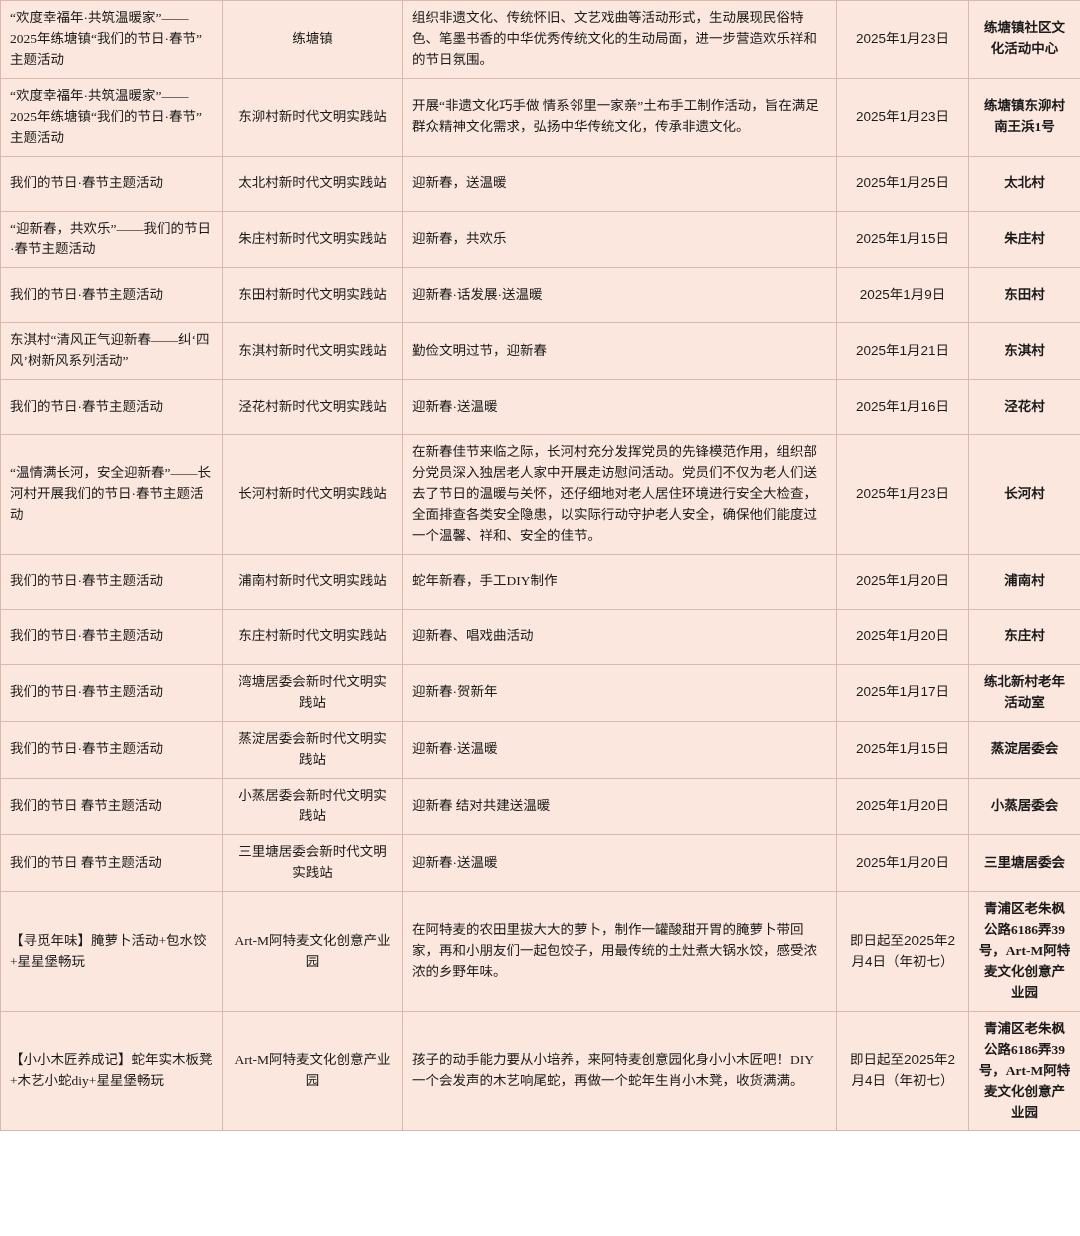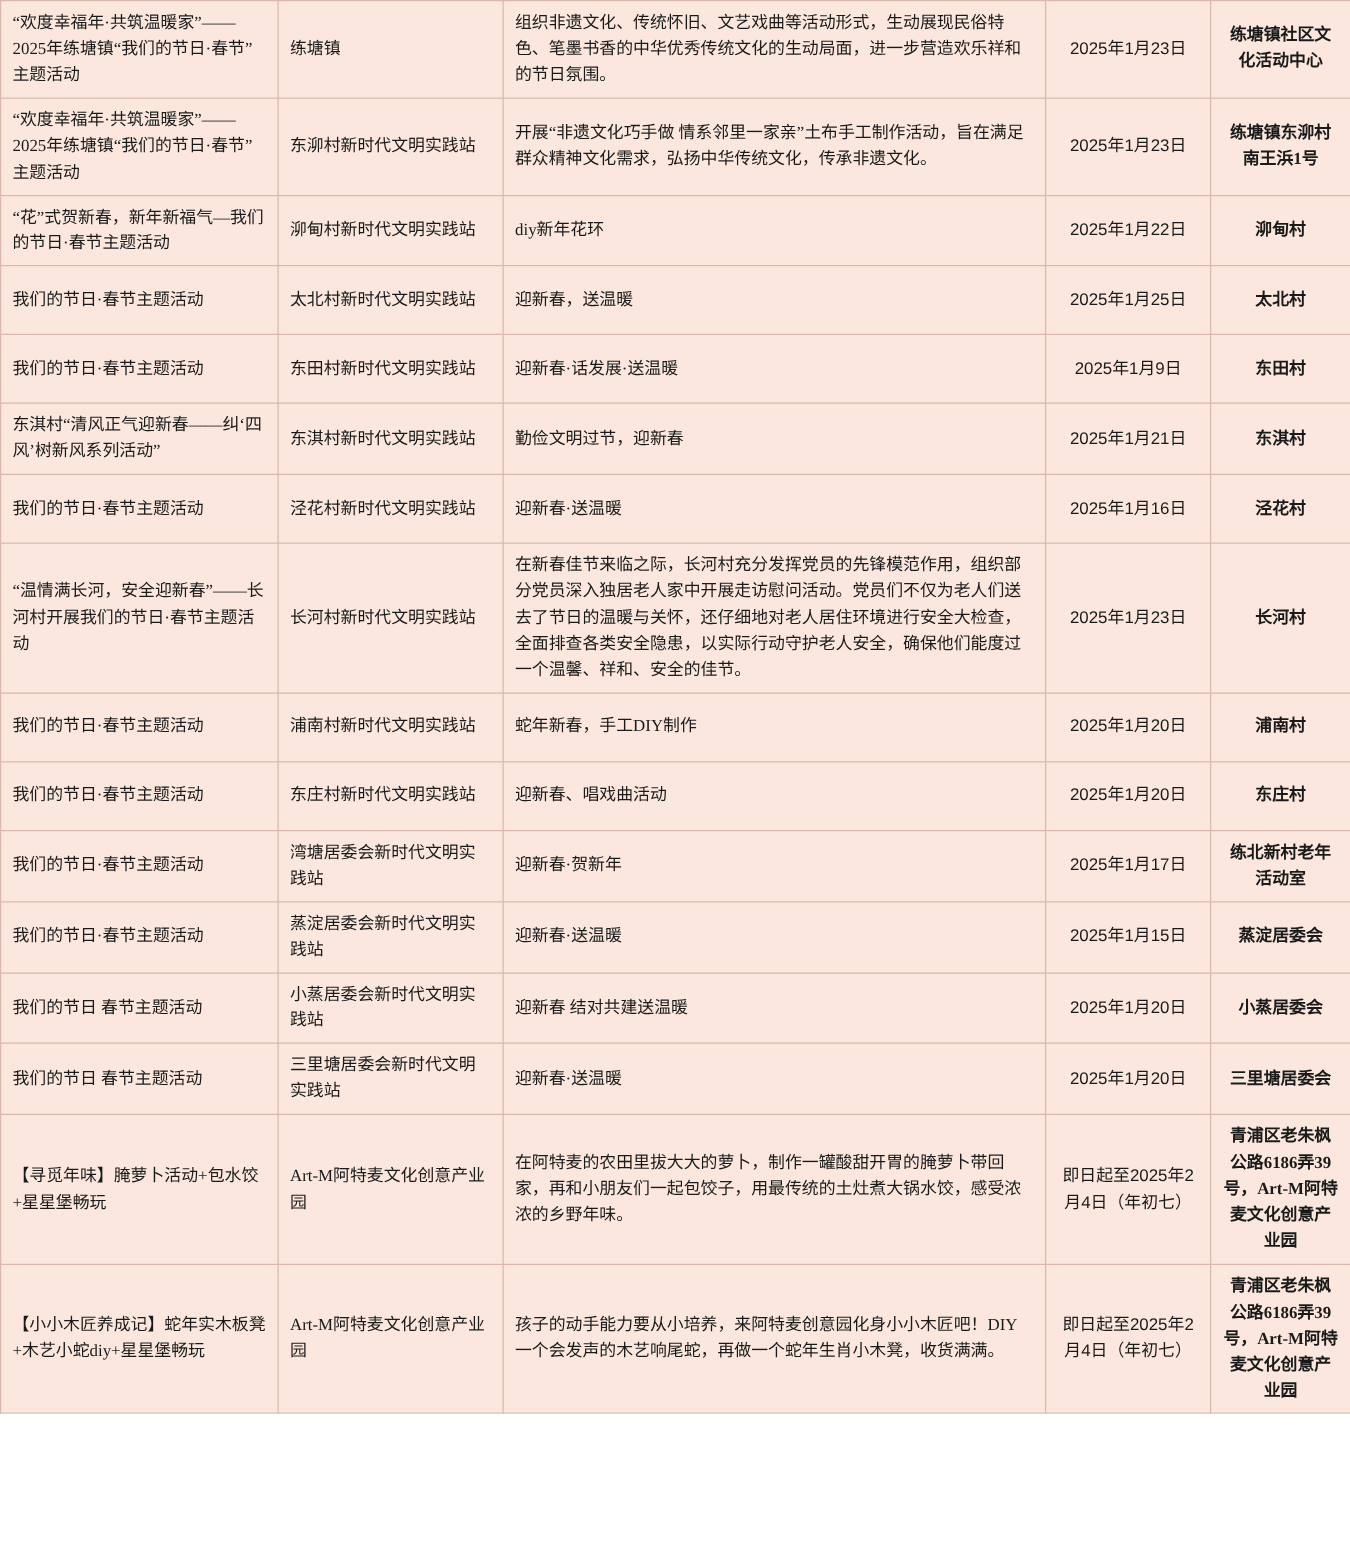--- a/index.html
+++ b/index.html
@@ -34,21 +34,21 @@
     overflow-wrap: anywhere;
   }
   
   col.c-name  { width: 222px; }
   col.c-org   { width: 180px; }
   col.c-desc  { width: 434px; }
   col.c-date  { width: 132px; }
   col.c-place { width: 112px; }
 
   td.cell-name   { padding-left: 10px; padding-right: 10px; }
-  td.cell-org    { text-align: left; }
+  td.cell-org    { text-align: center; }
   td.cell-desc   { text-align: left; padding-left: 12px; padding-right: 12px; }
   td.cell-date   { text-align: center; font-family: "Liberation Sans", "DejaVu Sans", sans-serif; font-size: 13px;}
   td.cell-place  { text-align: center; font-weight: bold; }
 
   
   tr.row { }
   tr.row td { height: 40px; }
 </style>
 </head>
 <body>
@@ -71,32 +71,32 @@
           <td class="cell-place">练塘镇社区文化活动中心</td>
         </tr>
         <tr class="row">
           <td class="cell-name">“欢度幸福年·共筑温暖家”——2025年练塘镇“我们的节日·春节”主题活动</td>
           <td class="cell-org">东泖村新时代文明实践站</td>
           <td class="cell-desc">开展“非遗文化巧手做 情系邻里一家亲”土布手工制作活动，旨在满足群众精神文化需求，弘扬中华传统文化，传承非遗文化。</td>
           <td class="cell-date">2025年1月23日</td>
           <td class="cell-place">练塘镇东泖村南王浜1号</td>
         </tr>
         <tr class="row">
-          <td class="cell-name">“花”式贺新春，新年新福气—我们的节日·春节主题活动</td>
-          <td class="cell-org">泖甸村新时代文明实践站</td>
-          <td class="cell-desc">diy新年花环</td>
-          <td class="cell-date">2025年1月22日</td>
-          <td class="cell-place">泖甸村</td>
-        </tr>
-        <tr class="row">
           <td class="cell-name">我们的节日·春节主题活动</td>
           <td class="cell-org">太北村新时代文明实践站</td>
           <td class="cell-desc">迎新春，送温暖</td>
           <td class="cell-date">2025年1月25日</td>
           <td class="cell-place">太北村</td>
+        </tr>
+        <tr class="row">
+          <td class="cell-name">“迎新春，共欢乐”——我们的节日·春节主题活动</td>
+          <td class="cell-org">朱庄村新时代文明实践站</td>
+          <td class="cell-desc">迎新春，共欢乐</td>
+          <td class="cell-date">2025年1月15日</td>
+          <td class="cell-place">朱庄村</td>
         </tr>
         <tr class="row">
           <td class="cell-name">我们的节日·春节主题活动</td>
           <td class="cell-org">东田村新时代文明实践站</td>
           <td class="cell-desc">迎新春·话发展·送温暖</td>
           <td class="cell-date">2025年1月9日</td>
           <td class="cell-place">东田村</td>
         </tr>
         <tr class="row">
           <td class="cell-name">东淇村“清风正气迎新春——纠‘四风’树新风系列活动”</td>

